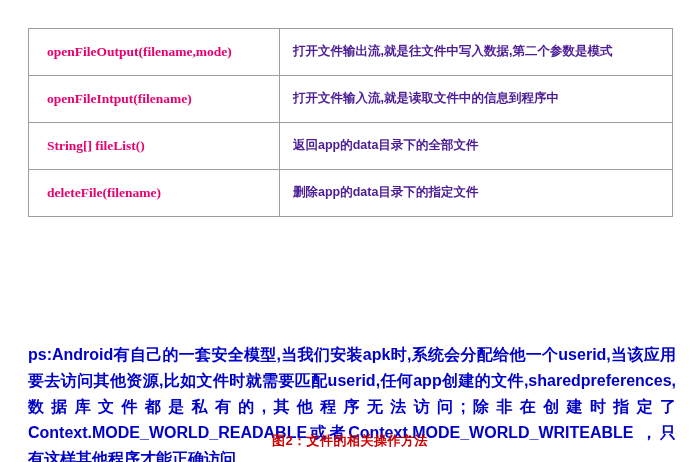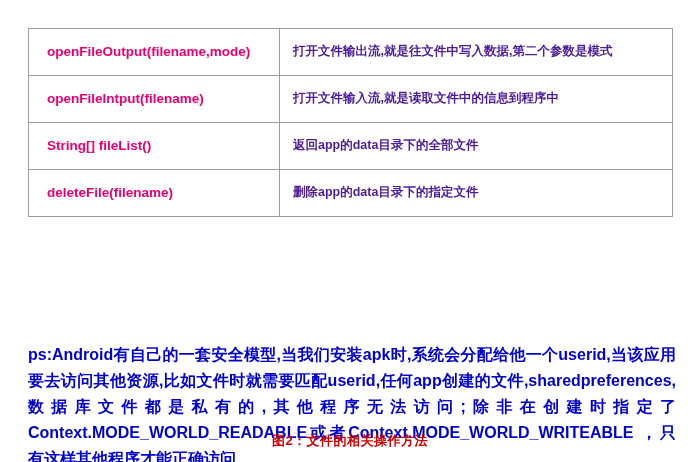--- a/index.html
+++ b/index.html
@@ -39,20 +39,21 @@
   .col-desc {
     width: 392px;
   }
   .method-cell {
     padding: 6px 0 6px 18px;
     color: #e8006f;
     font-weight: bold;
     font-size: 13.5px;
     line-height: 1.35;
     letter-spacing: 0px;
+    font-family: Liberation Serif, serif;
   }
   .desc-cell {
     padding: 6px 10px 6px 13px;
     color: #4c1d95;
     font-weight: bold;
     font-size: 12.5px;
     line-height: 1.4;
   }
   .note {
     position: absolute;

